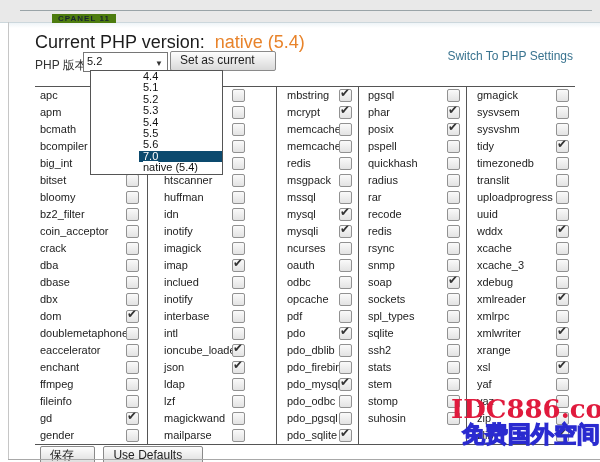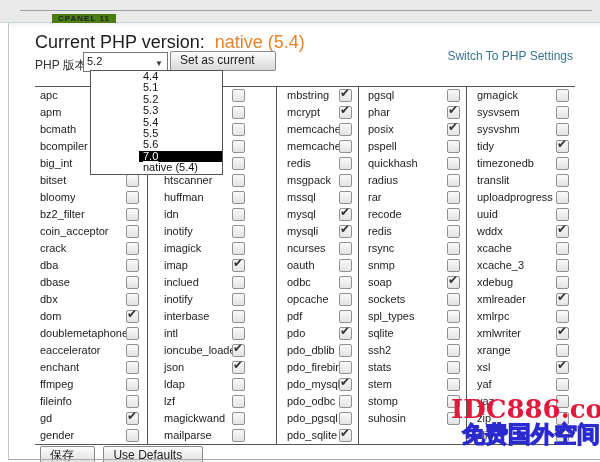--- a/index.html
+++ b/index.html
@@ -36,21 +36,21 @@
   }
   .btn-set{position:absolute;left:170px;top:51px;}
   .switch-link{position:absolute;right:27px;top:49px;font-size:12px;color:#39738f;cursor:pointer;white-space:nowrap;}
 
   
   .dd-list{
     position:absolute;left:90px;top:70px;width:83px;background:#ffffff;
     border:1px solid #555;z-index:10;padding-left:48px;
   }
   .dd-item{height:11.4px;line-height:11.5px;padding-left:4px;font-size:11px;color:#111;white-space:nowrap;cursor:default;}
-  .dd-item.hl{background:#000000;color:#fff;text-decoration:underline;}
+  .dd-item.hl{background:#0c4a6e;color:#fff;text-decoration:underline;}
 
   
   .grid{
     position:absolute;left:35px;top:86px;width:540px;
     display:grid;grid-template-columns:113px 129px 82px 108px 108px;
     border-top:1px solid #555;border-bottom:1px solid #555;
   }
   .col{position:relative;}
   .col1,.col2,.col3,.col4{border-right:1px solid #555;}
   .row{position:relative;height:17px;}

